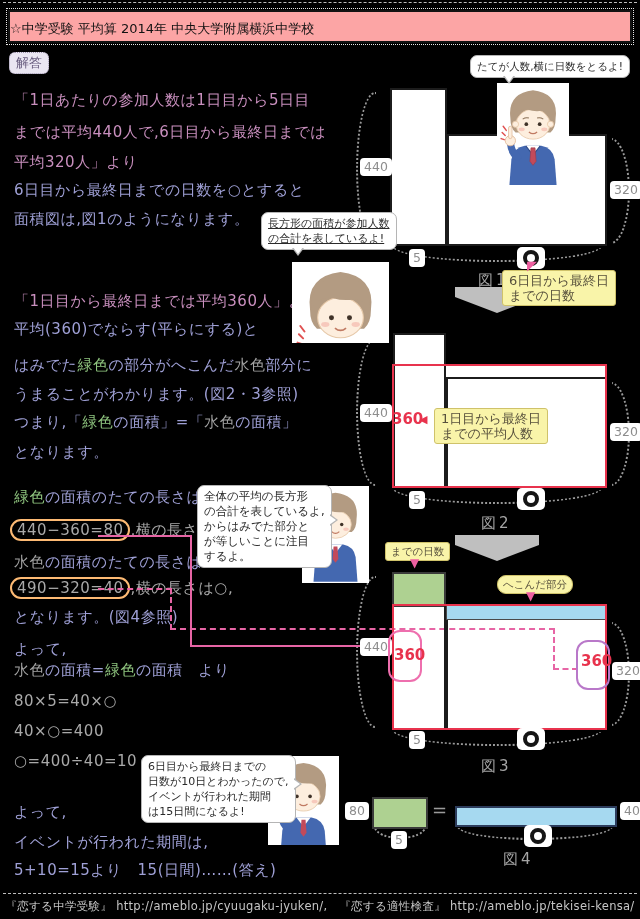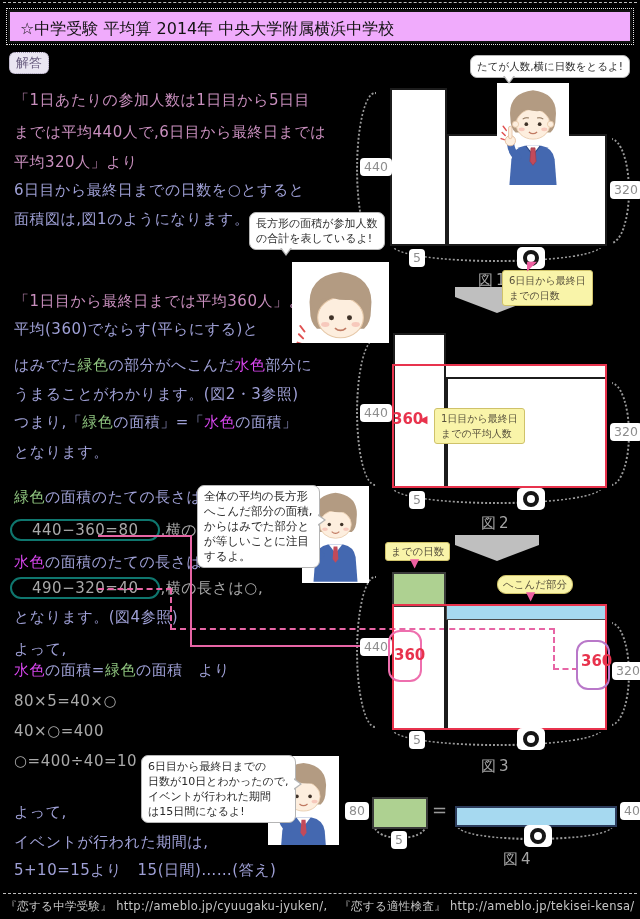--- a/index.html
+++ b/index.html
@@ -1,39 +1,39 @@
 <!DOCTYPE html>
 <html><head>
 <meta charset="utf-8">
 <style>
   html,body{margin:0;padding:0;background:#000;}
   #page{position:relative;width:640px;height:919px;background:#000;overflow:hidden;
         font-family:"DejaVu Sans",sans-serif;}
   .abs{position:absolute;}
   .line{position:absolute;white-space:nowrap;font-size:15px;letter-spacing:.5px;left:14px;}
-  .pink{color:#c98fbe;} .lav{color:#9fa0d6;} .grn{color:#8fc57f;} .blu{color:#d946ef;} .gry{color:#a9a9a9;}
-  .fbox{border:2px solid #0f766e;border-radius:11px;padding:0 20px;display:inline-block;}
-  .titlebar{position:absolute;left:8px;top:10px;width:624px;height:33px;background:#f0abfc;
+  .pink{color:#c98fbe;} .lav{color:#9fa0d6;} .grn{color:#8fc57f;} .blu{color:#a3a3a3;} .gry{color:#a9a9a9;}
+  .fbox{border:2px solid #fdba74;border-radius:11px;padding:0 5px;display:inline-block;}
+  .titlebar{position:absolute;left:8px;top:10px;width:624px;height:33px;background:#fca5a5;
             border:2px solid #121212;outline:1px dotted #e8e8e8;outline-offset:1px;
-            color:#121212;font-size:16px;line-height:33px;padding-left:10px;box-sizing:border-box;white-space:nowrap;}
+            color:#121212;font-size:13px;line-height:33px;box-sizing:border-box;white-space:nowrap;}
   .badge{position:absolute;left:9px;top:52px;background:#eae6f2;border:1px dotted #9a90ab;
          border-radius:6px;color:#665a7d;font-size:13px;line-height:18px;padding:1px 6px;}
   .bubble{position:absolute;background:#fff;border:1px solid #b5b5b5;border-radius:7px;
           color:#2a2a2a;font-size:11px;line-height:15px;padding:3px 6px;white-space:nowrap;z-index:30;}
   .tail-d{position:absolute;bottom:-13px;width:0;height:0;border:6px solid transparent;border-top:8px solid #b5b5b5;}
   .tail-d::after{content:"";position:absolute;left:-5px;top:-9px;border:5px solid transparent;border-top:7px solid #fff;}
   .tail-r{position:absolute;right:-13px;width:0;height:0;border:6px solid transparent;border-left:8px solid #b5b5b5;}
   .tail-r::after{content:"";position:absolute;left:-9px;top:-5px;border:5px solid transparent;border-left:7px solid #fff;}
   .rect{position:absolute;background:#fff;border:2px solid #1c1c1c;box-sizing:border-box;}
   .redrect{position:absolute;border:2px solid #e8334d;box-sizing:border-box;z-index:12;}
   .underlay{position:absolute;background:#fff;}
   .wlabel{position:absolute;background:#fff;color:#8d8d8d;font-size:12.5px;border-radius:4px;
           padding:0 4px;line-height:18px;text-align:center;z-index:15;}
   .ynote{position:absolute;background:#f9f4a9;border:1px solid #cfc26a;color:#57503c;
-         font-size:10px;line-height:15px;padding:2px 6px;border-radius:3px;white-space:nowrap;z-index:25;}
+         font-size:13px;line-height:15px;padding:2px 6px;border-radius:3px;white-space:nowrap;z-index:25;}
   .ynote.small{font-size:10.5px;line-height:13px;padding:2px 5px;}
   .ringbox{position:absolute;width:28px;height:22px;background:#fff;border-radius:5px;z-index:15;}
   .ring{position:absolute;left:6px;top:3px;width:16px;height:16px;border:4px solid #151515;
         border-radius:50%;box-sizing:border-box;}
   .cap{position:absolute;color:#a5a5a5;font-size:15px;letter-spacing:3px;z-index:15;}
   .garrow{position:absolute;width:84px;height:26px;background:#bfbfbf;
           clip-path:polygon(0 0,100% 0,100% 38%,50% 100%,0 38%);}
   .red360{position:absolute;color:#e8334d;font-weight:bold;font-size:15px;z-index:20;}
   .arcwrap{position:absolute;overflow:hidden;z-index:5;}
   .arc{position:absolute;border:2px dotted #9a9a9a;border-radius:50%;box-sizing:border-box;}
@@ -117,21 +117,21 @@
 
   <div class="garrow" style="left:455px;top:287px;"></div>
 
   <div class="line pink" style="top:292px;">「1日目から最終日までは平均360人」より</div>
   <div class="line lav" style="top:320px;">平均(360)でならす(平らにする)と</div>
   <div class="line lav" style="top:356px;"><span>はみでた</span><span class="grn">緑色</span><span>の部分がへこんだ</span><span class="blu">水色</span><span>部分に</span></div>
   <div class="line lav" style="top:385px;">うまることがわかります。(図2・3参照)</div>
   <div class="line lav" style="top:413px;"><span>つまり,「</span><span class="grn">緑色</span><span>の面積」=「</span><span class="blu">水色</span><span>の面積」</span></div>
   <div class="line lav" style="top:443px;">となります。</div>
 
-  <div class="bubble" style="left:249px;top:212px;">
+  <div class="bubble" style="left:261px;top:212px;text-decoration:underline;">
     <span>長方形の面積が参加人数</span><br>
     <span>の合計を表しているよ!</span>
     <span class="tail-d" style="left:30px;"></span>
   </div>
   <div class="charbox" style="left:292px;top:262px;width:97px;height:81px;">
     <svg width="97" height="139" viewBox="0 0 70 100">
       <rect width="70" height="100" fill="#fff"></rect>
       <path d="M13,34 Q10,10 35,7 Q60,10 57,34 Q57,44 52,48 L18,48 Q13,44 13,34 Z" fill="#b39b82"></path>
       <ellipse cx="35" cy="40" rx="16.5" ry="14.5" fill="#fdeede" stroke="#e6c8a8" stroke-width="0.8"></ellipse>
       <path d="M14,33 Q14,12 35,10 Q56,12 56,33 Q50,26 44,27 Q36,28 30,26 Q20,24 14,33 Z" fill="#b39b82"></path>
@@ -184,21 +184,21 @@
   <div class="pl-sv" style="left:190px;top:535px;height:112px;"></div>
   <div class="pl-s" style="left:190px;top:645px;width:202px;"></div>
   <div class="pl-d" style="left:98px;top:588px;width:74px;"></div>
   <div class="pl-dv" style="left:170px;top:588px;height:42px;"></div>
   <div class="pl-d" style="left:170px;top:628px;width:385px;"></div>
   <div class="pl-dv" style="left:553px;top:628px;height:42px;"></div>
   <div class="pl-d" style="left:553px;top:668px;width:25px;"></div>
 
   <div class="bubble" style="left:197px;top:485px;font-size:11.5px;">
     <span>全体の平均の長方形</span><br>
-    <span>へこんだ部分の面積,</span><br>
+    <span>の合計を表しているよ,</span><br>
     <span>からはみでた部分と</span><br>
     <span>が等しいことに注目</span><br>
     <span>するよ。</span>
     <span class="tail-r" style="top:28px;"></span>
   </div>
   <div class="charbox" style="left:302px;top:486px;width:67px;height:97px;">
     <svg width="67" height="96" viewBox="0 0 70 100">
       <rect width="70" height="100" fill="#fff"></rect>
       <path d="M13,34 Q10,10 35,7 Q60,10 57,34 Q57,44 52,48 L18,48 Q13,44 13,34 Z" fill="#b39b82"></path>
       <ellipse cx="35" cy="40" rx="16.5" ry="14.5" fill="#fdeede" stroke="#e6c8a8" stroke-width="0.8"></ellipse>

